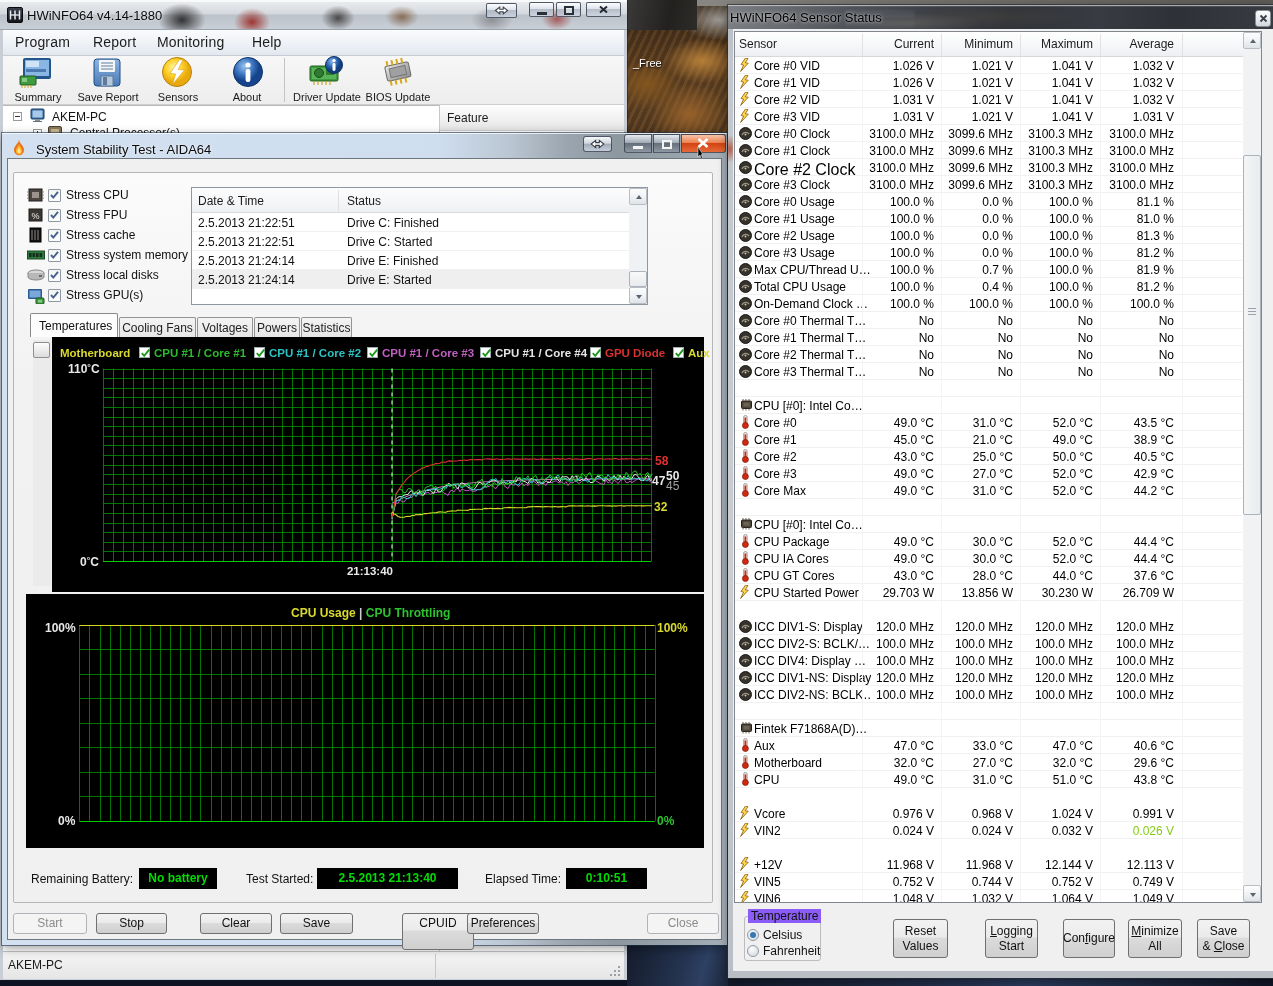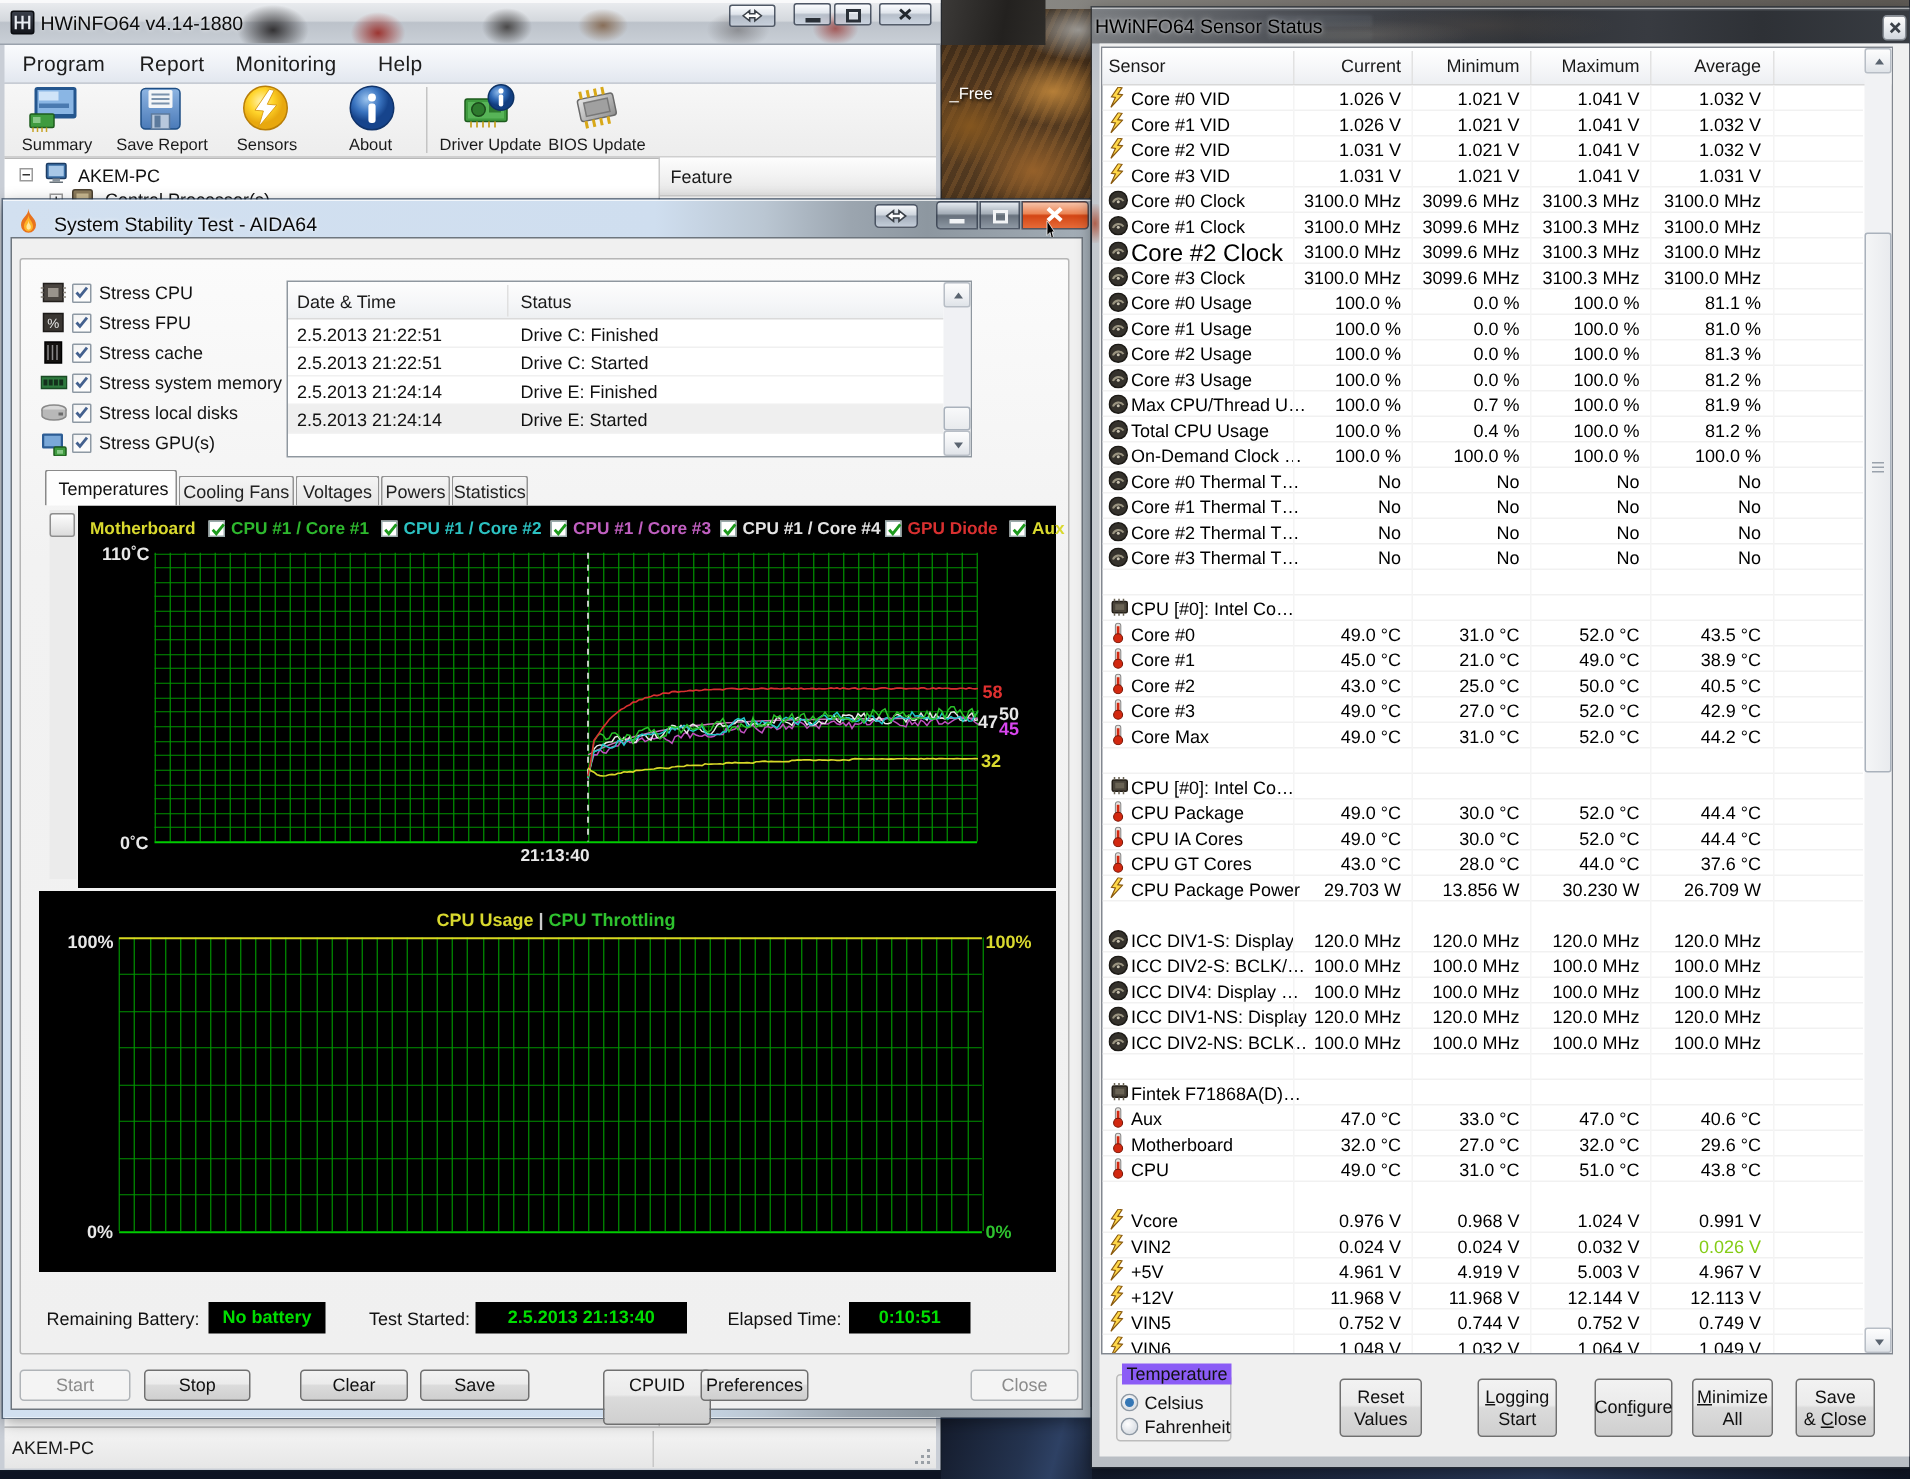--- a/index.html
+++ b/index.html
@@ -563,21 +563,21 @@
       <path d="M1.8,5.2 L4.2,7.8 L9.2,1.6" fill="none" stroke="#1c9a1c" stroke-width="1.9"></path>
     </svg>
   </div>
 <div class="abs" style="left:688px;top:347px;font-size:11.5px;font-weight:bold;color:#d9d92e;white-space:nowrap">Aux</div>
 <div class="abs" style="left:68px;top:362px;font-size:12px;font-weight:bold;color:#e8e8e8;white-space:nowrap">110<span style="font-size:9px;vertical-align:3px">°</span>C</div>
 <div class="abs" style="left:80px;top:555px;font-size:12px;font-weight:bold;color:#e8e8e8;white-space:nowrap">0<span style="font-size:9px;vertical-align:3px">°</span>C</div>
 <div class="abs" style="left:341px;top:565px;width:52px;text-align:right;font-size:11.5px;font-weight:bold;color:#e8e8e8;white-space:nowrap">21:13:40</div>
 <div class="abs" style="left:655px;top:454px;font-size:12px;font-weight:bold;color:#e03030">58</div>
 <div class="abs" style="left:666px;top:469px;font-size:12px;font-weight:bold;color:#e8e8e8">50</div>
 <div class="abs" style="left:652px;top:474px;font-size:12px;font-weight:bold;color:#e8e8e8">47</div>
-<div class="abs" style="left:666px;top:479px;font-size:12px;font-weight:bold;color:#d946ef">45</div>
+<div class="abs" style="left:666px;top:479px;font-size:12px;font-weight:normal;color:#a3a3a3">45</div>
 <div class="abs" style="left:654px;top:500px;font-size:12px;font-weight:bold;color:#d9d92e">32</div>
 <div class="abs" style="left:291px;top:606px;font-size:12px;font-weight:bold;color:#d9d92e;white-space:nowrap">CPU Usage  <span style="color:#cccccc">|</span>  <span style="color:#2ec22e">CPU Throttling</span></div>
 <div class="abs" style="left:45px;top:621px;font-size:12px;font-weight:bold;color:#e8e8e8">100%</div>
 <div class="abs" style="left:58px;top:814px;font-size:12px;font-weight:bold;color:#e8e8e8">0%</div>
 <div class="abs" style="left:657px;top:621px;font-size:12px;font-weight:bold;color:#d9d92e">100%</div>
 <div class="abs" style="left:657px;top:814px;font-size:12px;font-weight:bold;color:#2ec22e">0%</div>
 <div class="abs" style="left:31px;top:872px;font-size:12px;color:#111;white-space:nowrap">Remaining Battery:</div>
 <div class="abs" style="left:246px;top:872px;font-size:12px;color:#111;white-space:nowrap">Test Started:</div>
 <div class="abs" style="left:485px;top:872px;font-size:12px;color:#111;white-space:nowrap">Elapsed Time:</div>
 <div class="lcd" style="left:139px;top:868px;width:78px;height:21px;line-height:21px">No battery</div>
@@ -961,21 +961,21 @@
       <div class="abs" style="left:19px;top:2px;width:117px;overflow:hidden;font-size:12px;color:#000;white-space:nowrap">CPU GT Cores</div>
       <div class="abs" style="left:99px;top:2px;width:100px;text-align:right;font-size:12px;color:#000;white-space:nowrap">43.0 °C</div>
       <div class="abs" style="left:178px;top:2px;width:100px;text-align:right;font-size:12px;color:#000;white-space:nowrap">28.0 °C</div>
       <div class="abs" style="left:258px;top:2px;width:100px;text-align:right;font-size:12px;color:#000;white-space:nowrap">44.0 °C</div>
       <div class="abs" style="left:339px;top:2px;width:100px;text-align:right;font-size:12px;color:#000;white-space:nowrap">37.6 °C</div>
     </div>
     <div class="abs" style="left:0;top:527px;width:507px;height:17px;border-bottom:1px solid #f1f1f1">
       <svg class="abs" style="position:absolute;left:5px;top:1px" width="9" height="14" viewBox="0 0 9 14">
         <path d="M5.5,0 L1,6.5 L3.6,7 L0.6,13.5 L8.3,5.2 L5.2,4.8 L8,0.6 Z" fill="#ffd84a" stroke="#8a5a10" stroke-width="0.8"></path>
       </svg>
-      <div class="abs" style="left:19px;top:2px;width:117px;overflow:hidden;font-size:12px;color:#000;white-space:nowrap">CPU Package Power</div>
+      <div class="abs" style="left:19px;top:2px;width:117px;overflow:hidden;font-size:12px;color:#000;white-space:nowrap">CPU Started Power</div>
       <div class="abs" style="left:99px;top:2px;width:100px;text-align:right;font-size:12px;color:#000;white-space:nowrap">29.703 W</div>
       <div class="abs" style="left:178px;top:2px;width:100px;text-align:right;font-size:12px;color:#000;white-space:nowrap">13.856 W</div>
       <div class="abs" style="left:258px;top:2px;width:100px;text-align:right;font-size:12px;color:#000;white-space:nowrap">30.230 W</div>
       <div class="abs" style="left:339px;top:2px;width:100px;text-align:right;font-size:12px;color:#000;white-space:nowrap">26.709 W</div>
     </div>
     <div class="abs" style="left:0;top:561px;width:507px;height:17px;border-bottom:1px solid #f1f1f1">
       <svg class="abs" style="position:absolute;left:4px;top:2px" width="13" height="13" viewBox="0 0 13 13">
         <circle cx="6.5" cy="6.5" r="6" fill="#35322c" stroke="#1c1a16" stroke-width="1"></circle>
         <path d="M3,8 A4,4 0 0 1 10,7" fill="none" stroke="#9a9480" stroke-width="1.4"></path>
         <circle cx="6.5" cy="7.5" r="1" fill="#c8c2b0"></circle>
@@ -1098,30 +1098,20 @@
     </div>
     <div class="abs" style="left:0;top:765px;width:507px;height:17px;border-bottom:1px solid #f1f1f1">
       <svg class="abs" style="position:absolute;left:5px;top:1px" width="9" height="14" viewBox="0 0 9 14">
         <path d="M5.5,0 L1,6.5 L3.6,7 L0.6,13.5 L8.3,5.2 L5.2,4.8 L8,0.6 Z" fill="#ffd84a" stroke="#8a5a10" stroke-width="0.8"></path>
       </svg>
       <div class="abs" style="left:19px;top:2px;width:117px;overflow:hidden;font-size:12px;color:#000;white-space:nowrap">VIN2</div>
       <div class="abs" style="left:99px;top:2px;width:100px;text-align:right;font-size:12px;color:#000;white-space:nowrap">0.024 V</div>
       <div class="abs" style="left:178px;top:2px;width:100px;text-align:right;font-size:12px;color:#000;white-space:nowrap">0.024 V</div>
       <div class="abs" style="left:258px;top:2px;width:100px;text-align:right;font-size:12px;color:#000;white-space:nowrap">0.032 V</div>
       <div class="abs" style="left:339px;top:2px;width:100px;text-align:right;font-size:12px;color:#84cc16;white-space:nowrap">0.026 V</div>
-    </div>
-    <div class="abs" style="left:0;top:782px;width:507px;height:17px;border-bottom:1px solid #f1f1f1">
-      <svg class="abs" style="position:absolute;left:5px;top:1px" width="9" height="14" viewBox="0 0 9 14">
-        <path d="M5.5,0 L1,6.5 L3.6,7 L0.6,13.5 L8.3,5.2 L5.2,4.8 L8,0.6 Z" fill="#ffd84a" stroke="#8a5a10" stroke-width="0.8"></path>
-      </svg>
-      <div class="abs" style="left:19px;top:2px;width:117px;overflow:hidden;font-size:12px;color:#000;white-space:nowrap">+5V</div>
-      <div class="abs" style="left:99px;top:2px;width:100px;text-align:right;font-size:12px;color:#000;white-space:nowrap">4.961 V</div>
-      <div class="abs" style="left:178px;top:2px;width:100px;text-align:right;font-size:12px;color:#000;white-space:nowrap">4.919 V</div>
-      <div class="abs" style="left:258px;top:2px;width:100px;text-align:right;font-size:12px;color:#000;white-space:nowrap">5.003 V</div>
-      <div class="abs" style="left:339px;top:2px;width:100px;text-align:right;font-size:12px;color:#000;white-space:nowrap">4.967 V</div>
     </div>
     <div class="abs" style="left:0;top:799px;width:507px;height:17px;border-bottom:1px solid #f1f1f1">
       <svg class="abs" style="position:absolute;left:5px;top:1px" width="9" height="14" viewBox="0 0 9 14">
         <path d="M5.5,0 L1,6.5 L3.6,7 L0.6,13.5 L8.3,5.2 L5.2,4.8 L8,0.6 Z" fill="#ffd84a" stroke="#8a5a10" stroke-width="0.8"></path>
       </svg>
       <div class="abs" style="left:19px;top:2px;width:117px;overflow:hidden;font-size:12px;color:#000;white-space:nowrap">+12V</div>
       <div class="abs" style="left:99px;top:2px;width:100px;text-align:right;font-size:12px;color:#000;white-space:nowrap">11.968 V</div>
       <div class="abs" style="left:178px;top:2px;width:100px;text-align:right;font-size:12px;color:#000;white-space:nowrap">11.968 V</div>
       <div class="abs" style="left:258px;top:2px;width:100px;text-align:right;font-size:12px;color:#000;white-space:nowrap">12.144 V</div>
       <div class="abs" style="left:339px;top:2px;width:100px;text-align:right;font-size:12px;color:#000;white-space:nowrap">12.113 V</div>

